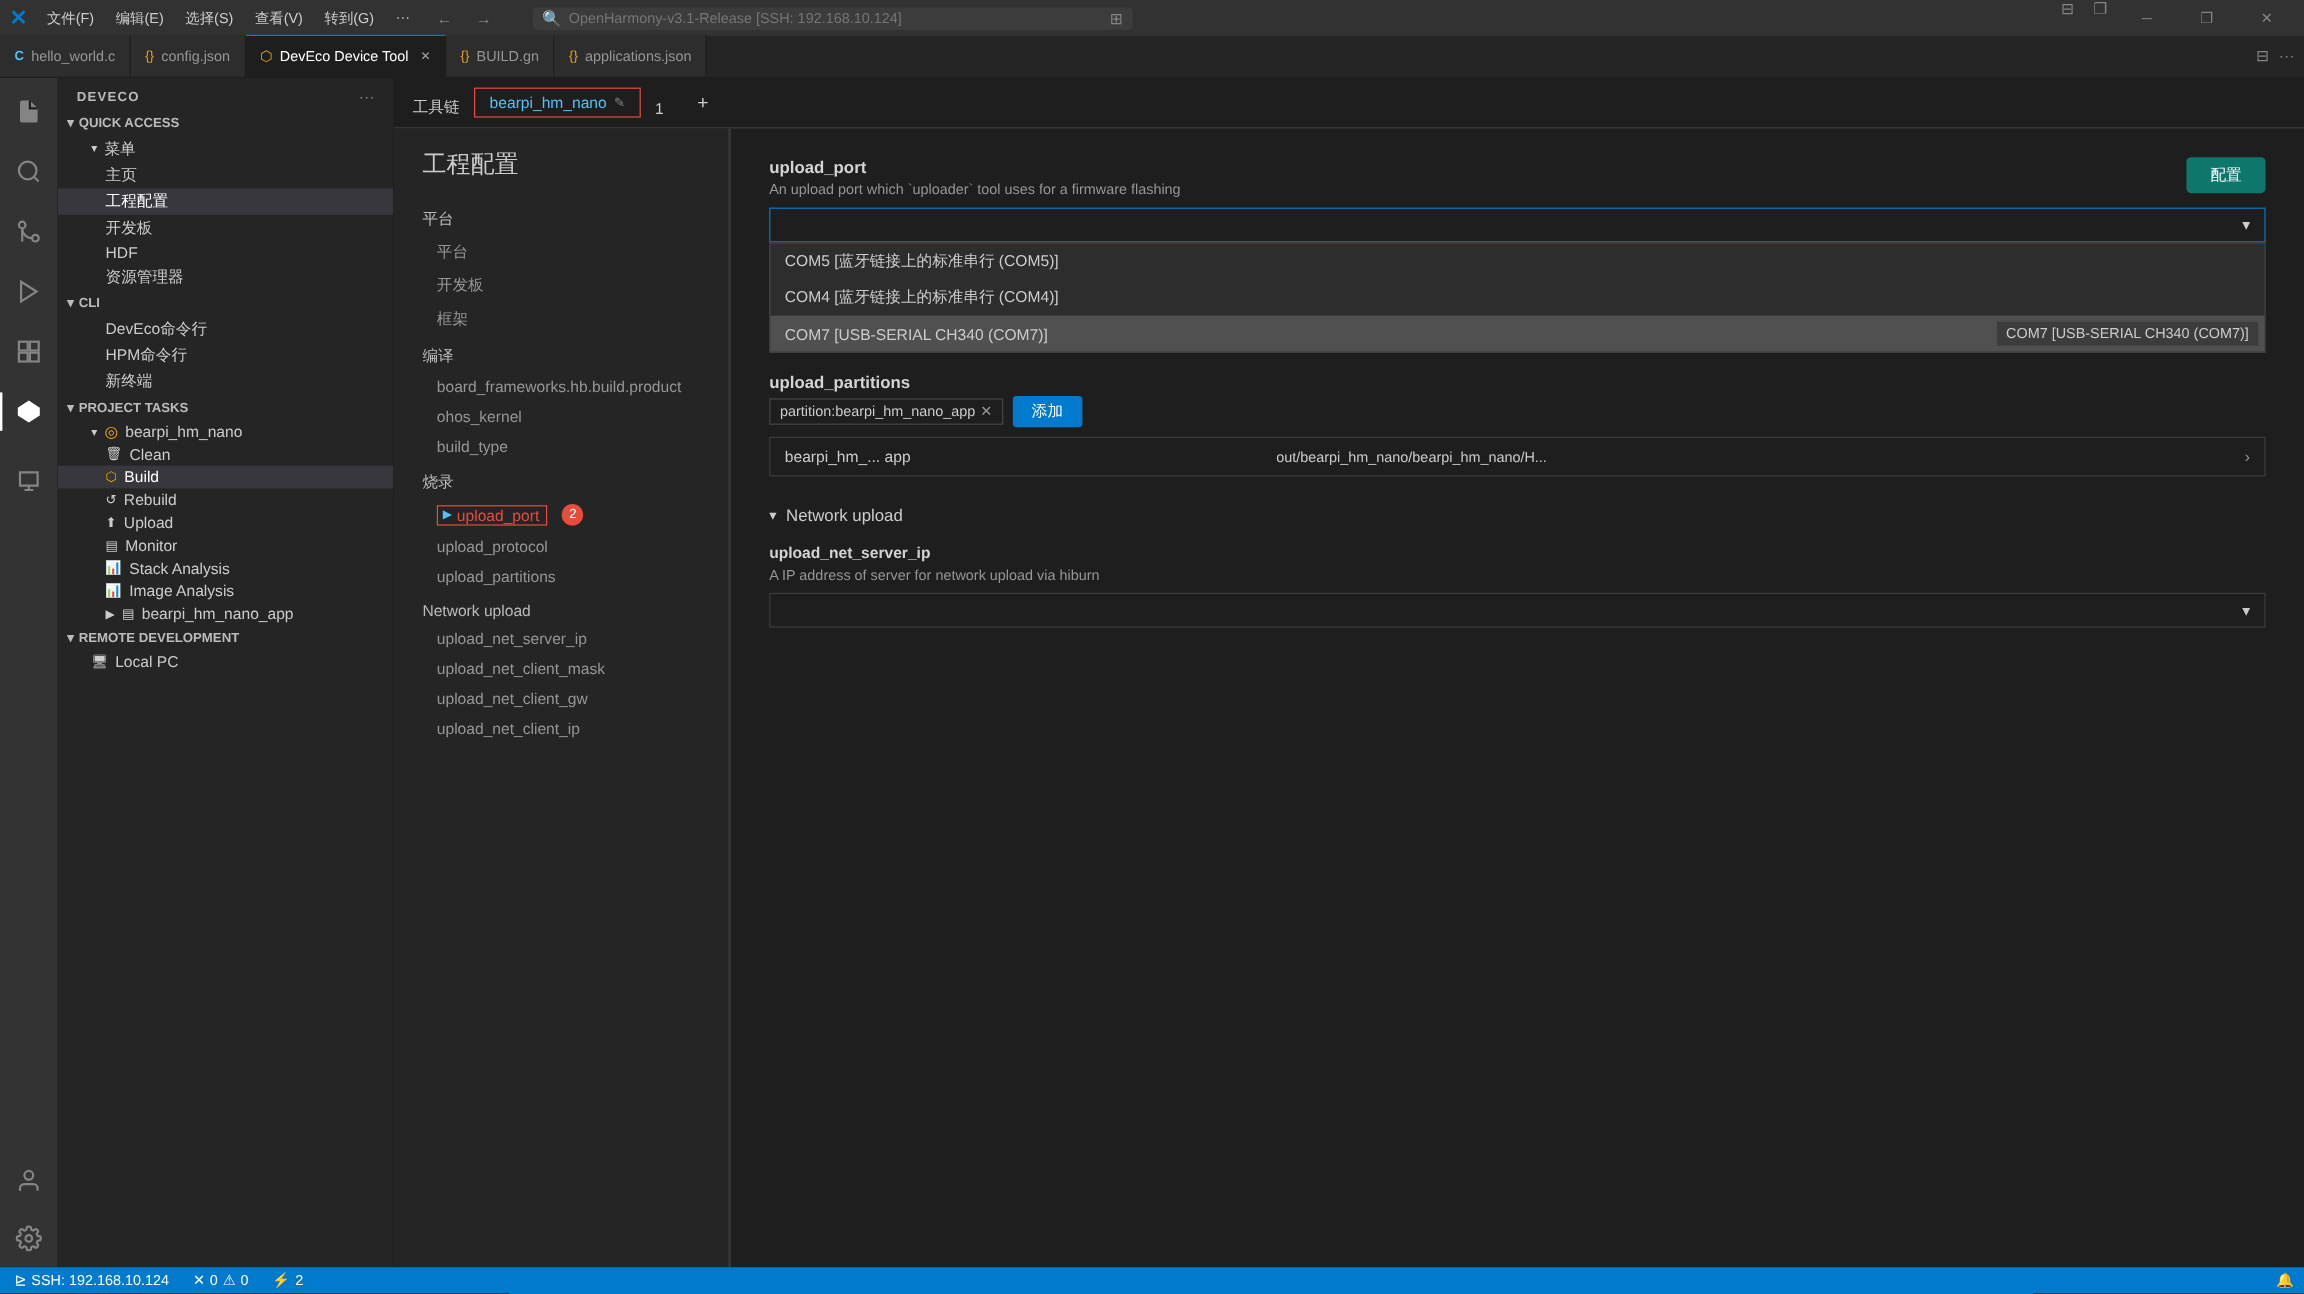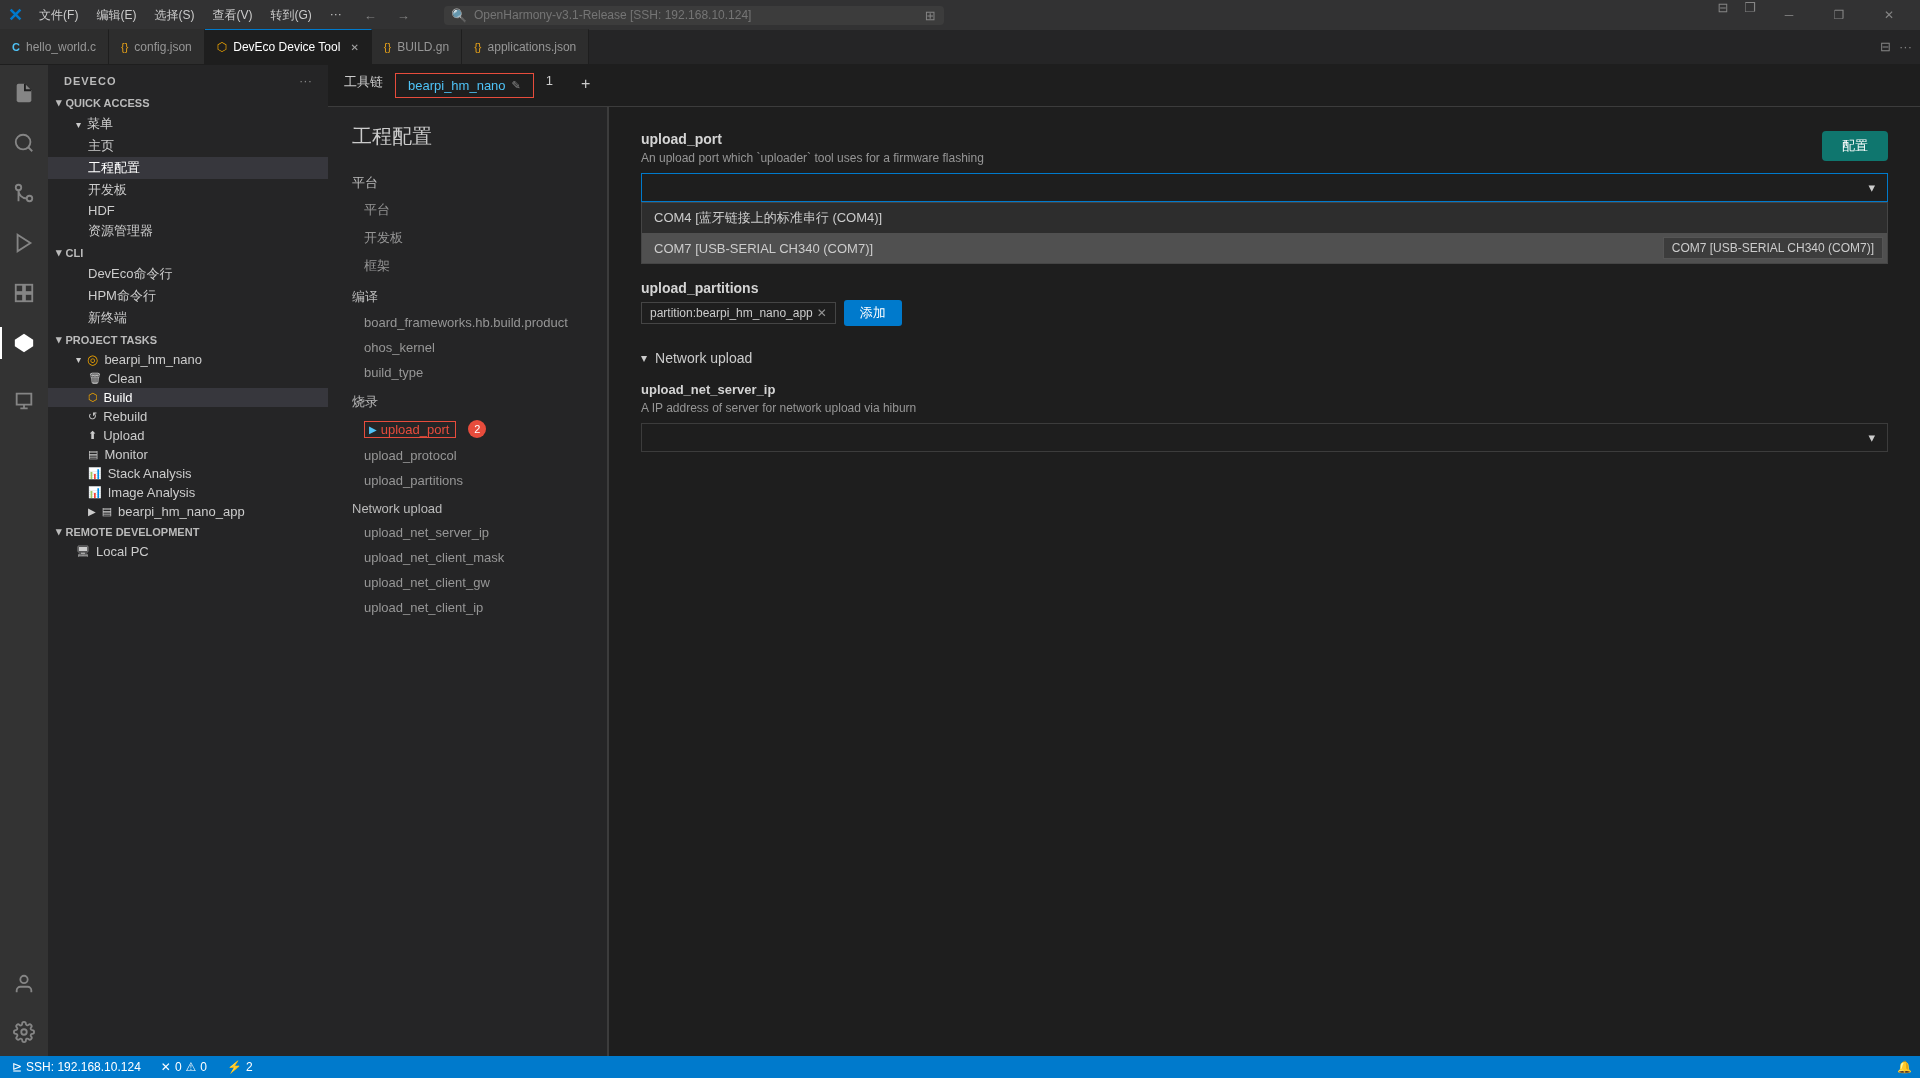--- a/index.html
+++ b/index.html
@@ -37,21 +37,21 @@
     .sidebar-section { font-size: 11px; font-weight: 600; color: #bbbbbb; padding: 4px 8px; display: flex; align-items: center; gap: 4px; }
     .sidebar-item { padding: 2px 0 2px 20px; display: flex; align-items: center; gap: 6px; cursor: pointer; color: #cccccc; font-size: 13px; }
     .sidebar-item.active { background: #37373d; color: #ffffff; }
     .sidebar-item.indent1 { padding-left: 28px; }
     .sidebar-item.indent2 { padding-left: 40px; }
 
     
     .editor { flex: 1; display: flex; flex-direction: column; overflow: hidden; background: #1e1e1e; }
 
     
-    .toolbar-row { display: flex; align-items: flex-start; padding: 8px 16px; gap: 12px; border-bottom: 1px solid #3c3c3c; }
+    .toolbar-row { display: flex; align-items: flex-end; padding: 8px 16px; gap: 12px; border-bottom: 1px solid #3c3c3c; }
     .toolbar-label { font-size: 13px; color: #cccccc; }
     .toolbar-tab { display: flex; align-items: center; gap: 6px; padding: 4px 12px; border: 1.5px solid #e74c3c; color: #4fc3f7; font-size: 13px; cursor: pointer; }
     .toolbar-tab .edit-icon { font-size: 11px; color: #888; }
     .toolbar-add { color: #cccccc; font-size: 16px; cursor: pointer; padding: 2px 8px; }
     .toolbar-num { color: #cccccc; font-size: 13px; margin-right: 8px; }
 
     
     .content { display: flex; flex: 1; overflow: hidden; }
 
     
@@ -374,38 +374,44 @@
 
         <div>
           <div class="field-name">upload_port</div>
           <div class="field-desc">An upload port which `uploader` tool uses for a firmware flashing</div>
           <div class="dropdown-container">
             <div class="dropdown-trigger">
               <span></span>
               <span>▾</span>
             </div>
             <div class="dropdown-list">
+              <div class="dropdown-item">COM5 [蓝牙链接上的标准串行 (COM5)]</div>
               <div class="dropdown-item">COM4 [蓝牙链接上的标准串行 (COM4)]</div>
               <div class="dropdown-item highlighted" style="position:relative;">
                 <span>COM7 [USB-SERIAL CH340 (COM7)]</span>
                 <span class="badge">3</span>
                 <div class="tooltip-popup">COM7 [USB-SERIAL CH340 (COM7)]</div>
               </div>
             </div>
           </div>
         </div>
 
         <div class="upload-partitions-section">
           <div class="section-title">upload_partitions</div>
           <div class="partition-tag-row">
             <div class="partition-tag">
               <span>partition:bearpi_hm_nano_app</span>
               <span class="remove">✕</span>
             </div>
             <button class="partition-add-btn">添加</button>
+          </div>
+          <div class="partition-row">
+            <span class="partition-row-label">bearpi_hm_... app</span>
+            <span class="partition-row-value">out/bearpi_hm_nano/bearpi_hm_nano/H...</span>
+            <span class="partition-row-arrow">›</span>
           </div>
         </div>
 
         <div class="network-upload-section">
           <div class="section-collapse">
             <span class="section-collapse-arrow">▾</span>
             <span class="section-collapse-title">Network upload</span>
           </div>
           <div>
             <div class="net-field-name">upload_net_server_ip</div>

